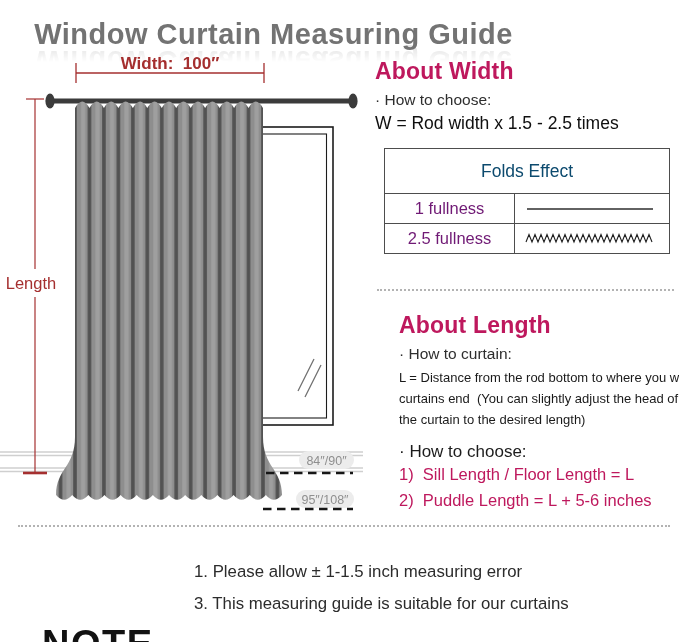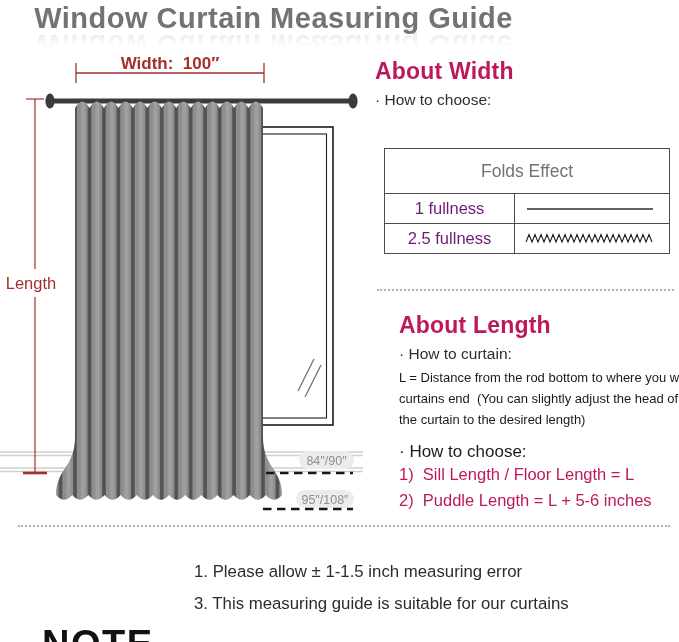--- a/index.html
+++ b/index.html
@@ -7,21 +7,21 @@
     --curtain-gray:#8e8e8e;
     --pleat-dark:#525252;
     --rod-dark:#3b3b3b;
     --title-gray:#737373;
   }
   *{margin:0;padding:0;box-sizing:border-box;}
   body{background:#fff;font-family:"Liberation Sans",sans-serif;}
   .page{position:relative;width:679px;height:642px;background:#fff;overflow:hidden;}
 
   
-  .title-wrap{position:absolute;top:2px;left:0;width:547px;text-align:center;}
+  .title-wrap{position:absolute;top:18px;left:0;width:547px;text-align:center;}
   .page-title{font-size:29px;font-weight:700;color:var(--title-gray);letter-spacing:.5px;}
   .title-reflection{font-size:29px;font-weight:700;color:var(--title-gray);letter-spacing:.5px;
     transform:scaleY(-1);opacity:.28;margin-top:-7px;
     -webkit-mask-image:linear-gradient(to top,rgba(0,0,0,.8) 0%,transparent 55%);
     mask-image:linear-gradient(to top,rgba(0,0,0,.8) 0%,transparent 55%);}
 
   
   .diagram{position:absolute;left:0;top:55px;}
   .red-stroke{stroke:var(--accent-red);}
   .red-fill{fill:var(--accent-red);}
@@ -40,21 +40,21 @@
   h2{font-size:23px;font-weight:700;color:#be185d;letter-spacing:.2px;}
   .bullet-line{font-size:15.5px;color:#2e2e2e;margin-top:6px;}
   .bullet-line-lg{font-size:17px;color:#1c1c1c;margin-top:12px;}
   .formula{font-size:17.5px;color:#0f0f0f;margin-top:4px;}
   .measure{font-size:13px;color:#1a1a1a;line-height:21px;margin-top:4px;white-space:pre-wrap;width:300px;}
   .choice{font-size:16.5px;color:#be185d;line-height:25.5px;white-space:pre-wrap;}
 
   
   .folds-table{position:absolute;left:384px;top:148px;border-collapse:collapse;}
   .folds-table td{border:1.6px solid #4d4d4d;}
-  .folds-header{height:45px;text-align:center;font-size:17.5px;color:#737373;}
+  .folds-header{height:45px;text-align:center;font-size:17.5px;color:#0c4a6e;}
   .fullness-label{width:130px;height:30px;text-align:center;font-size:16.5px;color:#701a75;}
   .pattern-cell{width:155px;text-align:center;vertical-align:middle;}
   .pattern-cell svg{display:block;margin:0 auto;}
 
   
   .divider{position:absolute;border-top:2px dotted #b3b3b3;}
   .divider-mid{left:377px;top:289px;width:297px;}
   .divider-bottom{left:18px;top:525px;width:652px;}
 
   
@@ -141,20 +141,21 @@
     <g>
       <rect class="pill" x="296" y="435" width="58" height="18" rx="9"></rect>
       <text class="pill-text" x="325" y="448.5" text-anchor="middle">95″/108″</text>
       <line x1="263" y1="454" x2="353" y2="454" stroke="#161616" stroke-width="2.4" stroke-dasharray="8.5 5.5"></line>
     </g>
   </svg>
 
   <div class="panel panel-width" style="position:absolute;">
     <h2>About Width</h2>
     <div class="bullet-line">· How to choose:</div>
+    <div class="formula">W = Rod width x 1.5 - 2.5 times</div>
   </div>
 
   <table class="folds-table">
     <tbody>
       <tr>
         <td class="folds-header" colspan="2">Folds Effect</td>
       </tr>
       <tr>
         <td class="fullness-label">1 fullness</td>
         <td class="pattern-cell">

